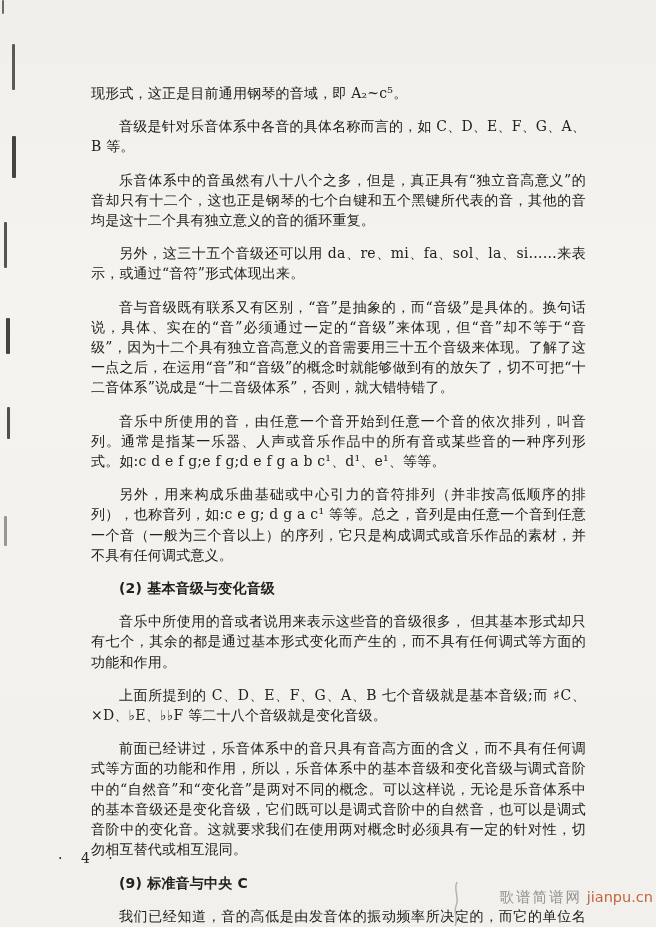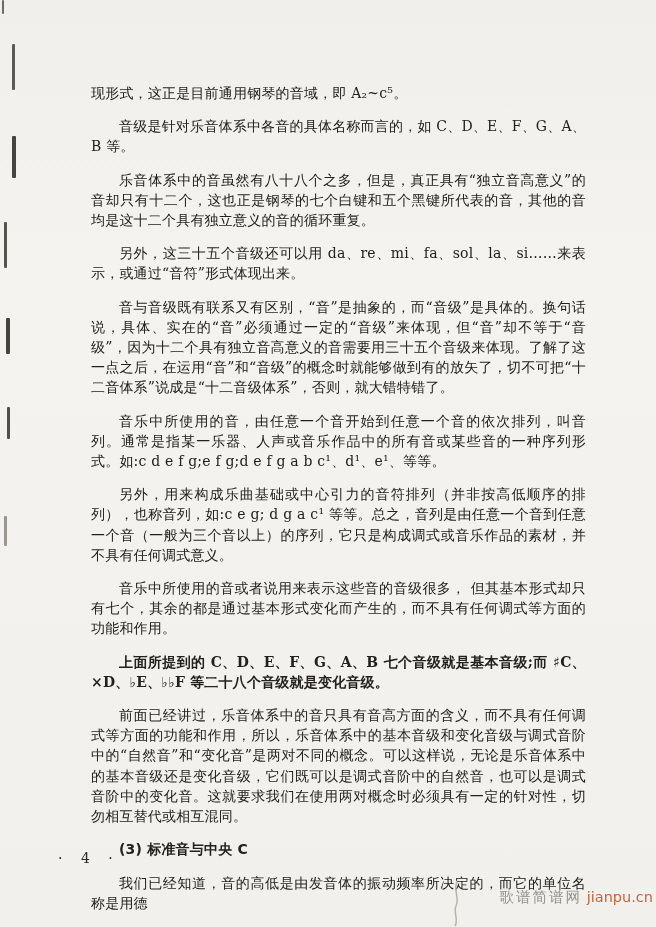--- a/index.html
+++ b/index.html
@@ -35,21 +35,20 @@
   }
   .para.no-indent {
     text-indent: 0;
   }
   .para.heading {
     font-weight: bold;
     font-family: "DejaVu Sans", "Liberation Sans", sans-serif;
   }
   .para.gap-top {
     margin-top: 4px;
-    font-weight: bold;
   }
   .page-number {
     position: absolute;
     left: 58px;
     top: 850px;
     font-size: 14px;
     color: #2b2a28;
     letter-spacing: 7px;
     white-space: pre;
   }
@@ -91,24 +90,25 @@
 <div class="page">
 
   <div class="text-column">
     <p class="para no-indent">现形式，这正是目前通用钢琴的音域，即 A₂~c⁵。</p>
     <p class="para">音级是针对乐音体系中各音的具体名称而言的，如 C、D、E、F、G、A、B 等。</p>
     <p class="para">乐音体系中的音虽然有八十八个之多，但是，真正具有“独立音高意义”的音却只有十二个，这也正是钢琴的七个白键和五个黑键所代表的音，其他的音均是这十二个具有独立意义的音的循环重复。</p>
     <p class="para">另外，这三十五个音级还可以用 da、re、mi、fa、sol、la、si……来表示，或通过“音符”形式体现出来。</p>
     <p class="para">音与音级既有联系又有区别，“音”是抽象的，而“音级”是具体的。换句话说，具体、实在的“音”必须通过一定的“音级”来体现，但“音”却不等于“音级”，因为十二个具有独立音高意义的音需要用三十五个音级来体现。了解了这一点之后，在运用“音”和“音级”的概念时就能够做到有的放矢了，切不可把“十二音体系”说成是“十二音级体系”，否则，就大错特错了。</p>
     <p class="para">音乐中所使用的音，由任意一个音开始到任意一个音的依次排列，叫音列。通常是指某一乐器、人声或音乐作品中的所有音或某些音的一种序列形式。如:c d e f g;e f g;d e f g a b c¹、d¹、e¹、等等。</p>
     <p class="para">另外，用来构成乐曲基础或中心引力的音符排列（并非按高低顺序的排列），也称音列，如:c e g; d g a c¹ 等等。总之，音列是由任意一个音到任意一个音（一般为三个音以上）的序列，它只是构成调式或音乐作品的素材，并不具有任何调式意义。</p>
+    <p class="para heading">(2) 基本音级与变化音级</p>
     <p class="para">音乐中所使用的音或者说用来表示这些音的音级很多， 但其基本形式却只有七个，其余的都是通过基本形式变化而产生的，而不具有任何调式等方面的功能和作用。</p>
     <p class="para gap-top">上面所提到的 C、D、E、F、G、A、B 七个音级就是基本音级;而 ♯C、×D、♭E、♭♭F 等二十八个音级就是变化音级。</p>
     <p class="para">前面已经讲过，乐音体系中的音只具有音高方面的含义，而不具有任何调式等方面的功能和作用，所以，乐音体系中的基本音级和变化音级与调式音阶中的“自然音”和“变化音”是两对不同的概念。可以这样说，无论是乐音体系中的基本音级还是变化音级，它们既可以是调式音阶中的自然音，也可以是调式音阶中的变化音。这就要求我们在使用两对概念时必须具有一定的针对性，切勿相互替代或相互混同。</p>
-    <p class="para heading">(3) 标准音与中央 C</p>
+    <p class="para heading">(9) 标准音与中央 C</p>
     <p class="para">我们已经知道，音的高低是由发音体的振动频率所决定的，而它的单位名称是用德</p>
   </div>
 
   <div class="artifact seg1"></div>
   <div class="artifact seg2"></div>
   <div class="artifact seg3"></div>
   <div class="artifact seg4"></div>
   <div class="artifact seg5"></div>
   <div class="artifact seg6"></div>
   <div class="artifact seg7"></div>

